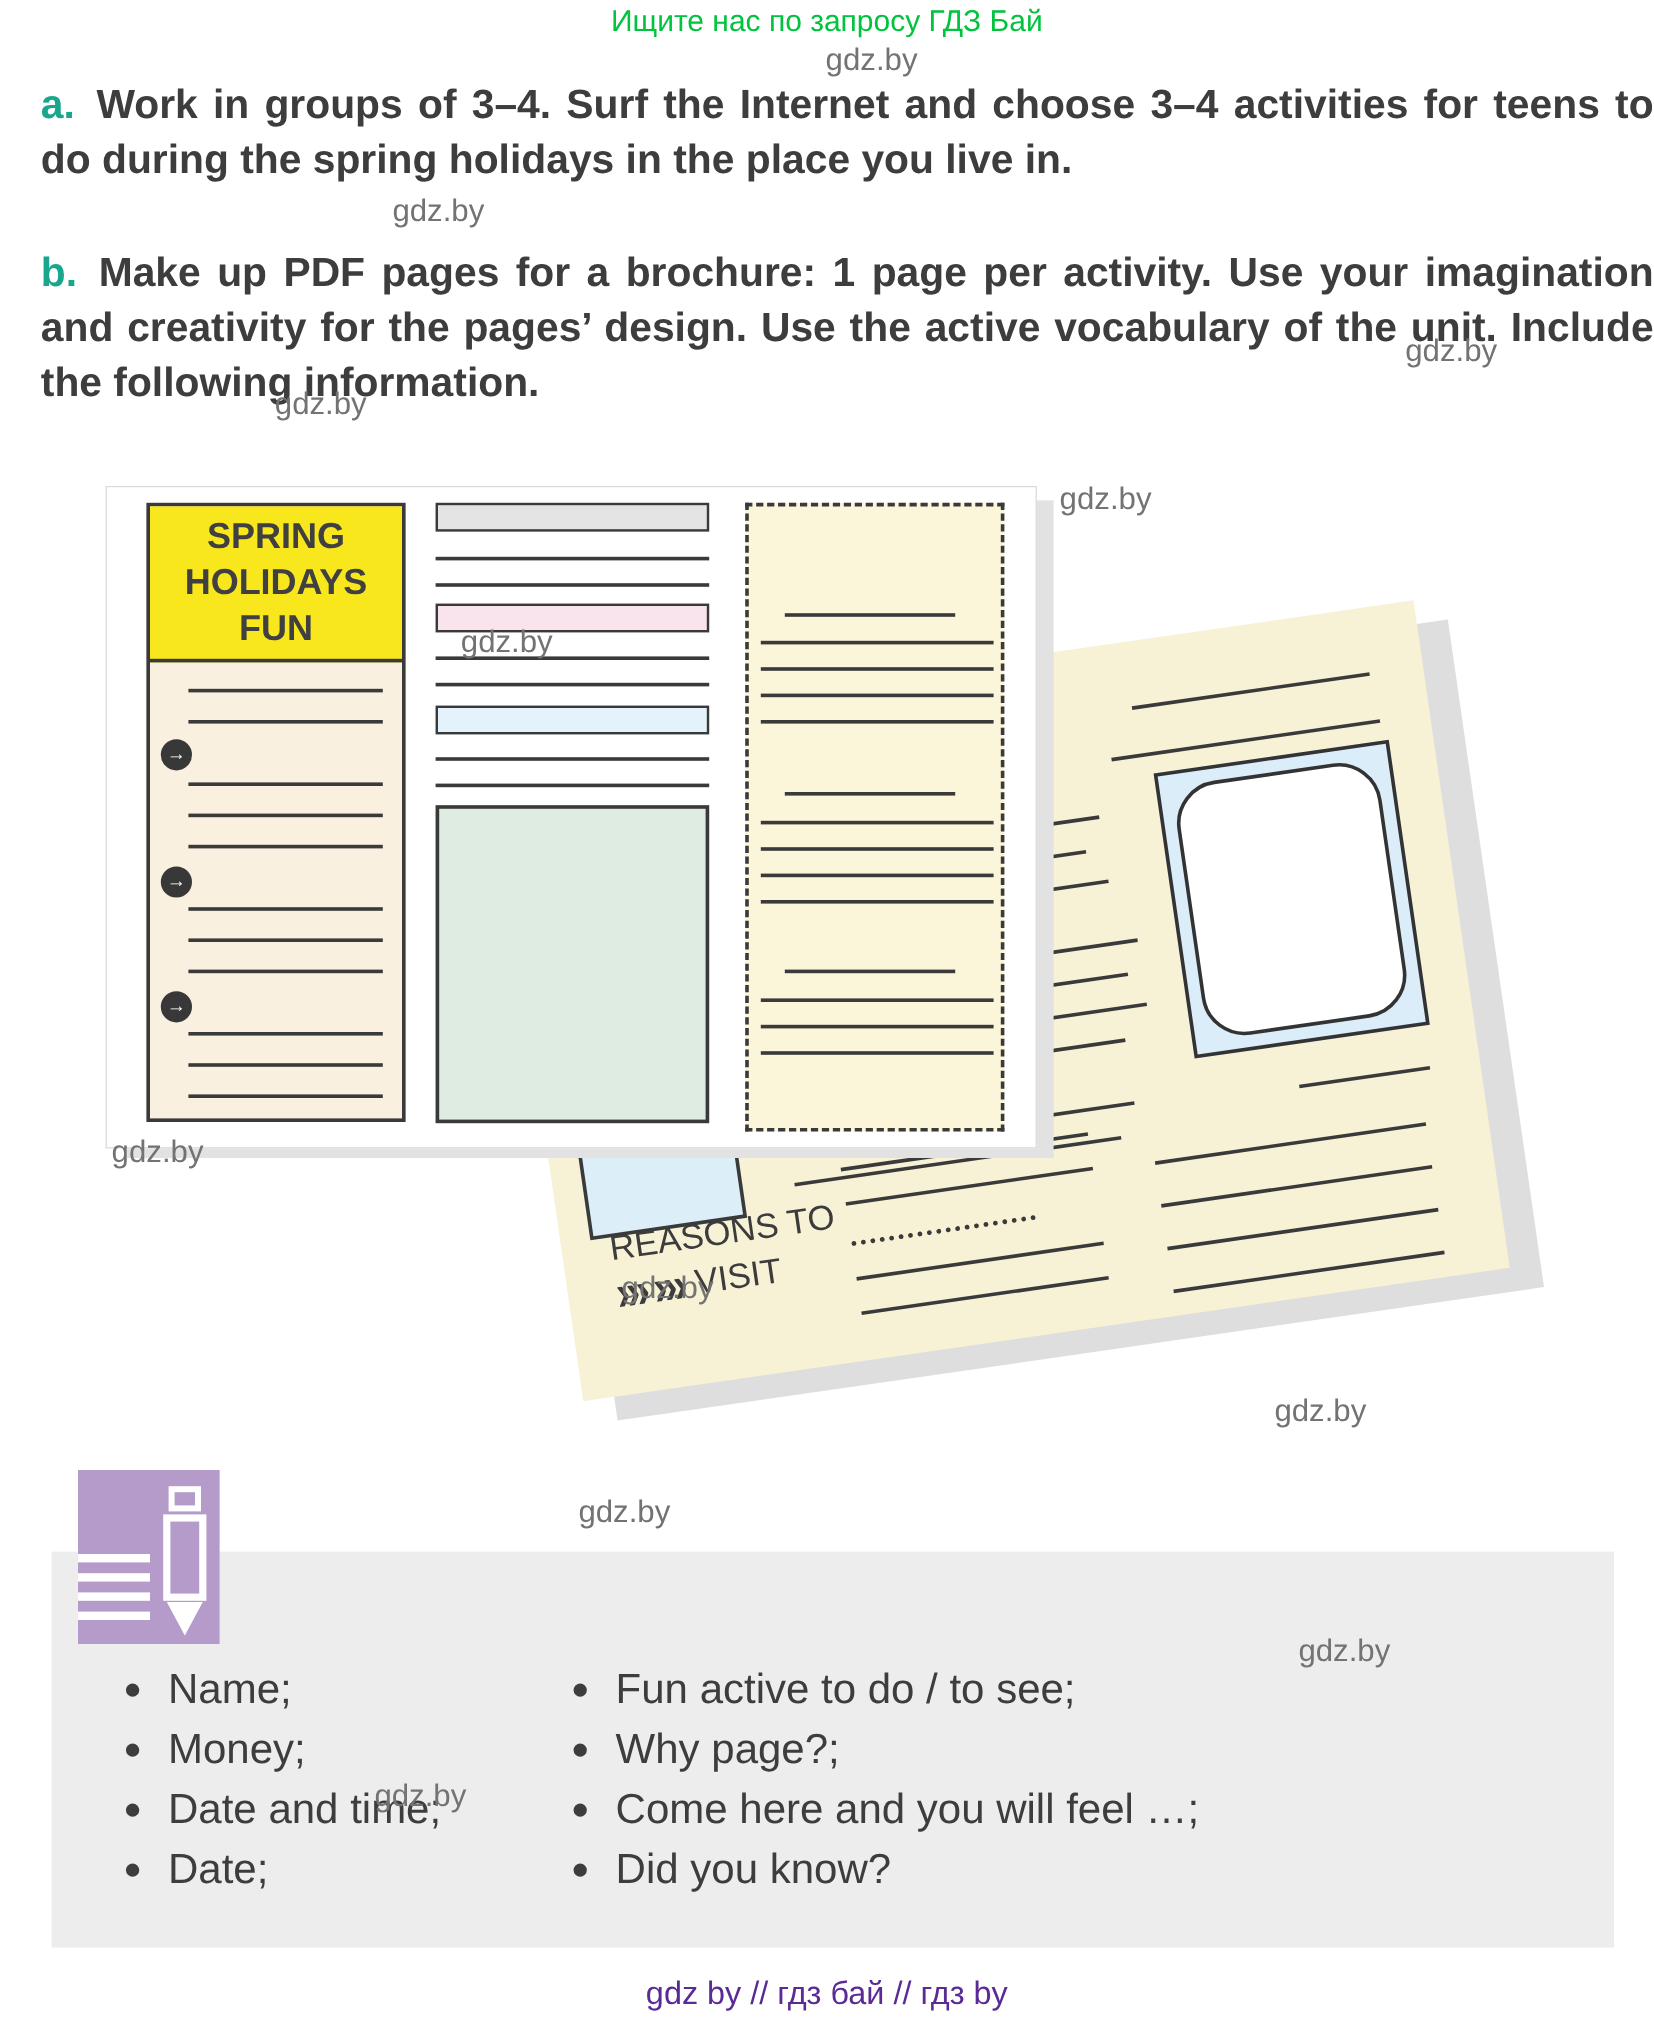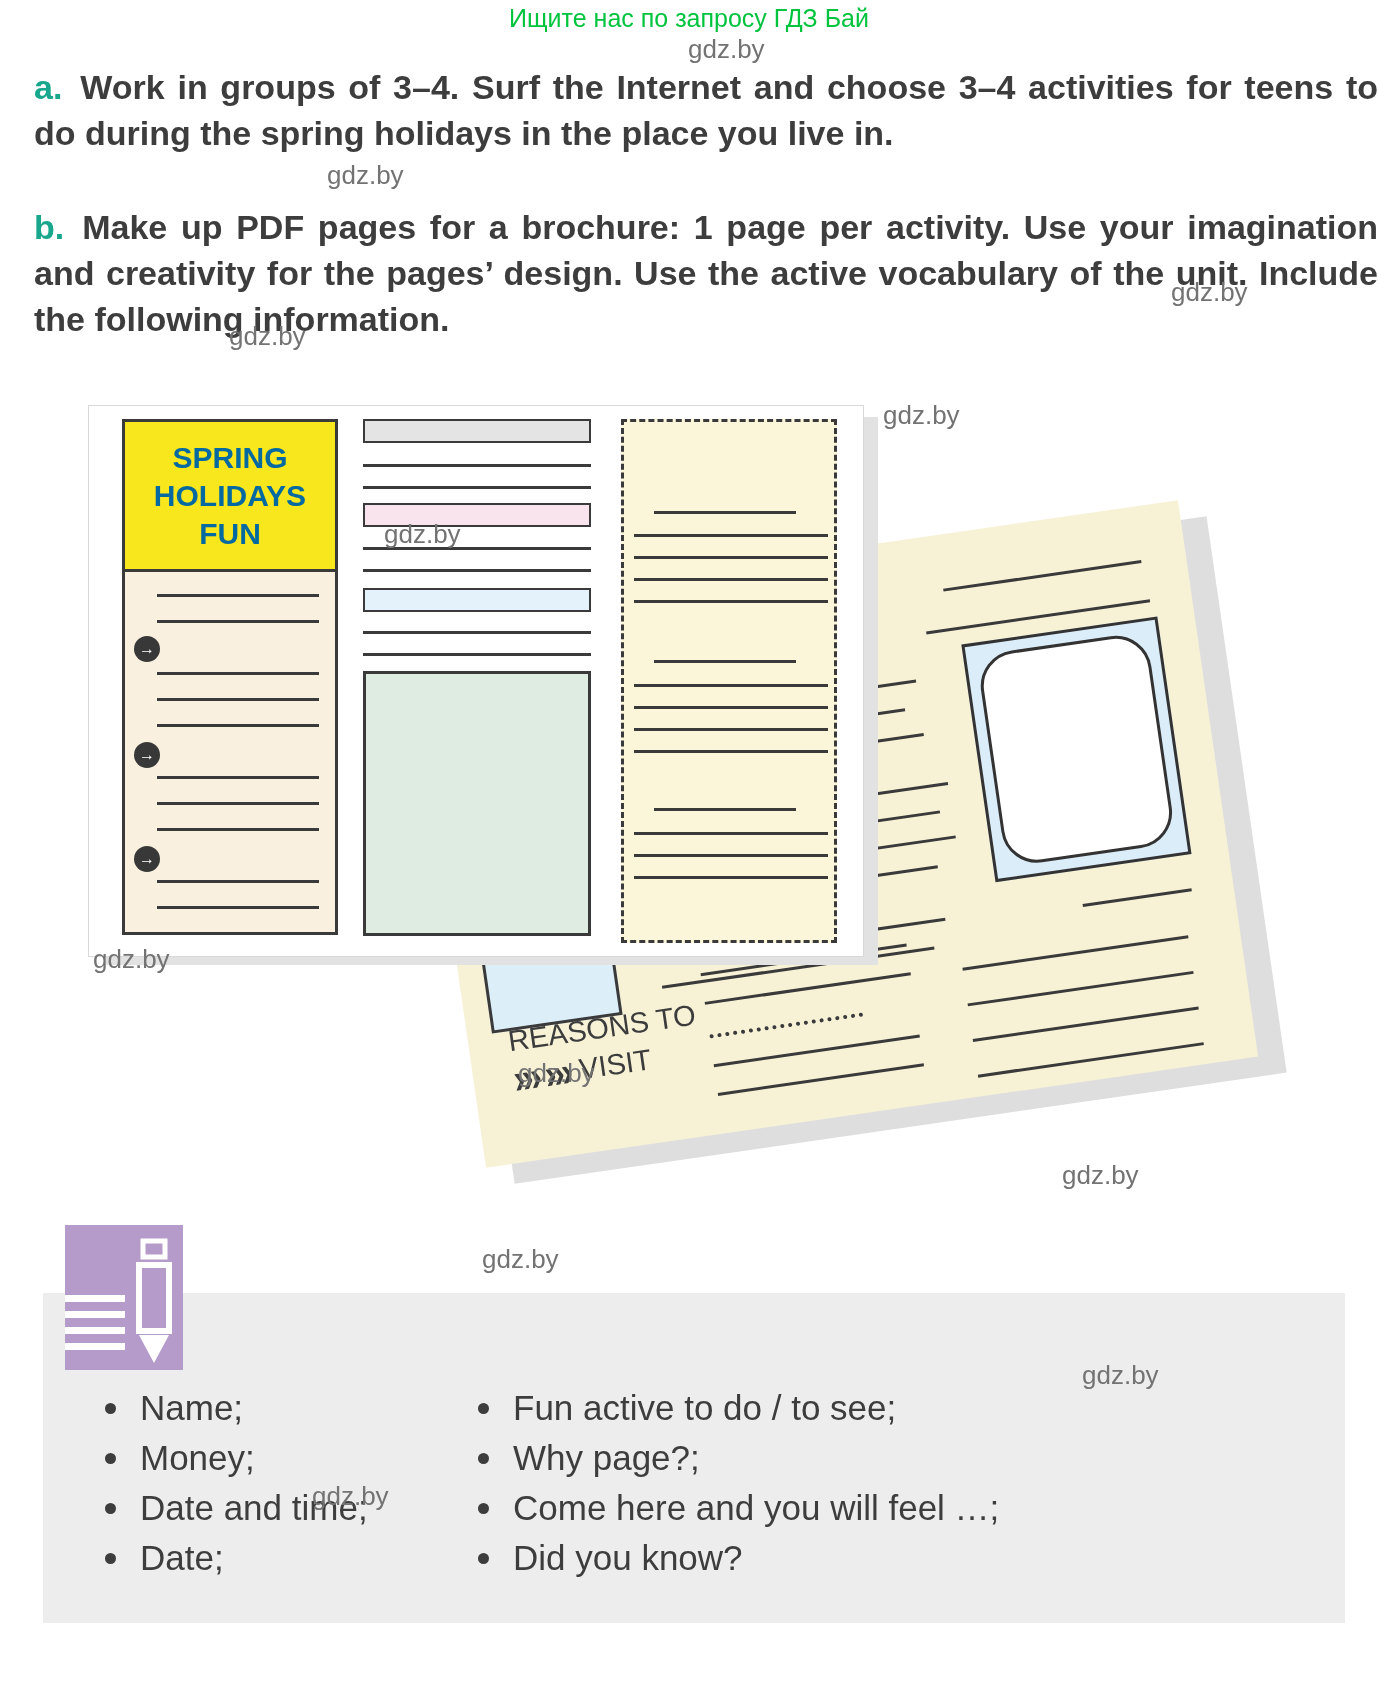--- a/index.html
+++ b/index.html
@@ -13,23 +13,23 @@
   .task{position:absolute;left:18px;width:1344px;font-size:34px;font-weight:bold;
         line-height:46px;text-align:justify;color:#3d3d3d;margin:16px;}
   .task .marker{color:#18A78C;padding-right:18px;}
   #task-a{top:48px;}
   #task-b{top:188px;}
   
   .front-page{position:absolute;left:88px;top:405px;width:774px;height:550px;background:#fff;
               border:1px solid #d9d9d9;box-shadow:16px 10px 0 -2px #e2e2e2;z-index:3;}
   .lcol{position:absolute;left:33px;top:13px;width:216px;height:516px;border:3px solid #3a3a3a;
         box-sizing:border-box;background:#FAF0E0;}
-  .lcol-head{height:150px;background:#F8E71C;border-bottom:3px solid #3a3a3a;box-sizing:border-box;
+  .lcol-head{height:130px;background:#F8E71C;border-bottom:3px solid #3a3a3a;box-sizing:border-box;
              display:flex;align-items:center;justify-content:center;text-align:center;
-             font-size:30px;font-weight:bold;line-height:38px;color:#0369a1;padding:0 10px;}
+             font-size:30px;font-weight:bold;line-height:38px;color:#404040;padding:0 10px;}
   .lcol-body{position:relative;height:380px;}
   .lcl{position:absolute;left:32px;width:162px;height:3px;background:#3a3a3a;}
   .arr{position:absolute;left:9px;width:26px;height:26px;border-radius:50%;background:#383838;
        color:#fff;display:flex;align-items:center;justify-content:center;font-size:16px;font-weight:bold;}
   .mcol{position:absolute;left:274px;top:13px;width:228px;height:517px;}
   .bar{position:absolute;left:0;width:228px;height:24px;border:2px solid #3a3a3a;box-sizing:border-box;}
   .mln{position:absolute;left:0;width:228px;height:3px;background:#3a3a3a;}
   .greenbox{position:absolute;left:0;top:252px;width:228px;height:265px;background:#DFECE1;
             border:3px solid #3a3a3a;box-sizing:border-box;}
   .rcol{position:absolute;left:532px;top:13px;width:216px;height:524px;border:3px dashed #3a3a3a;
@@ -227,13 +227,14 @@
           <span class="dot"></span>
           <span>Come here and you will feel …;</span>
         </li>
       <li class="row3">
           <span class="dot"></span>
           <span>Did you know?</span>
         </li>
     </ul>
   </div>
 
+  <div class="footer">gdz by  //  гдз бай  //  гдз by</div>
 </div>
 
 </body></html>

